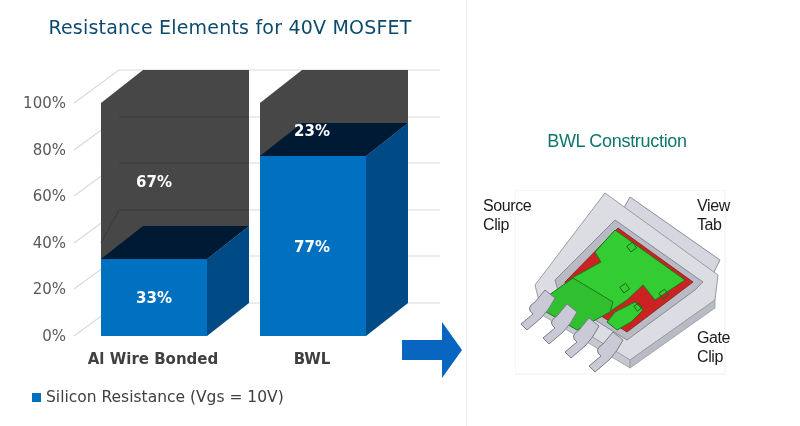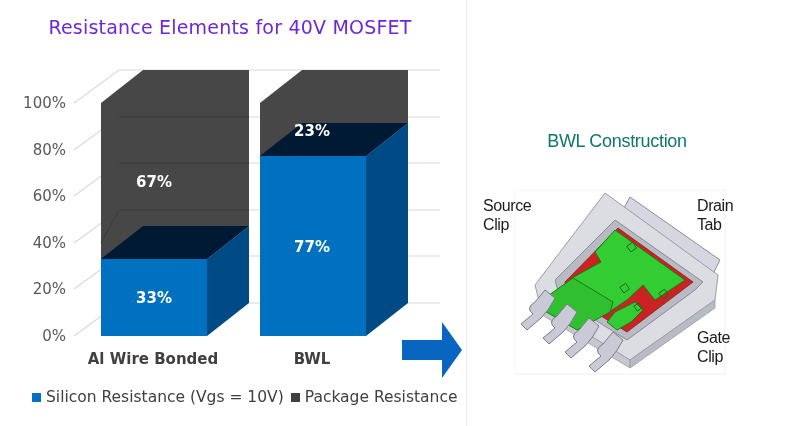--- a/index.html
+++ b/index.html
@@ -1,19 +1,19 @@
 <!DOCTYPE html>
 <html><head>
 <meta charset="utf-8">
 <style>
   html, body { margin: 0; padding: 0; background: #ffffff; }
   body { width: 800px; height: 426px; position: relative; overflow: hidden;
          font-family: "DejaVu Sans", "Liberation Sans", sans-serif; }
   .chart-title { position: absolute; left: 0; top: 16px; width: 460px; text-align: center;
-                 font-size: 19px; color: #6d28d9; letter-spacing: 0.2px; }
+                 font-size: 19px; color: #0c4a6e; letter-spacing: 0.2px; }
   svg.chart { position: absolute; left: 0; top: 0; }
   .ytick { font-size: 15px; fill: #595959; }
   .xcat { font-size: 15px; fill: #404040; font-weight: bold; }
   .dlabel { font-size: 15px; font-weight: bold; fill: #ffffff; }
   .legend { position: absolute; left: 32px; top: 388px; font-size: 15.5px; color: #404040;
             display: flex; align-items: flex-end; white-space: nowrap; }
   .legend .swatch { width: 9px; height: 9px; display: inline-block; margin-right: 5px; }
   .legend .item { display: flex; align-items: center; margin-right: 7px; }
   .divider { position: absolute; left: 466px; top: 0; width: 1px; height: 426px; background: #f0f0f0; }
   .panel-title { position: absolute; left: 517px; top: 130px; width: 200px; text-align: center;
@@ -78,24 +78,20 @@
 
   <text class="xcat" x="153" y="364" text-anchor="middle">Al Wire Bonded</text>
   <text class="xcat" x="312" y="364" text-anchor="middle">BWL</text>
 </svg>
 
 <div class="legend">
   <span class="item">
     <span class="swatch" style="background:#0070c0"></span>
     <span>Silicon Resistance (Vgs = 10V)</span>
   </span>
-  <span class="item">
-    <span class="swatch" style="background:#404040"></span>
-    <span>Package Resistance</span>
-  </span>
 </div>
 
 <svg class="arrow" width="70" height="60">
   <polygon points="2,20 42,20 42,2 62,30 42,58 42,40 2,40" fill="#0866c0"></polygon>
 </svg>
 
 <div class="divider"></div>
 
 <div class="panel-title">
   <div>BWL Construction</div>
@@ -133,21 +129,21 @@
     <path d="M74 128 L64 140 Q54 146 62 152 L50 162 L56 168 L70 156 Q78 148 84 136 Z"></path>
     <path d="M98 142 L88 154 Q78 160 86 166 L74 176 L80 182 L94 170 Q102 162 108 150 Z"></path>
   </g>
 </svg>
 
 <div class="clabel" style="left:483px; top:196px; width:80px;">
   <div>Source</div>
   <div>Clip</div>
 </div>
 <div class="clabel" style="left:697px; top:196px; width:60px;">
-  <div>Drain</div>
+  <div>View</div>
   <div>Tab</div>
 </div>
 <div class="clabel" style="left:481px; top:328px; width:80px;">
 </div>
 <div class="clabel" style="left:697px; top:328px; width:60px;">
   <div>Gate</div>
   <div>Clip</div>
 </div>
 
 </body></html>

